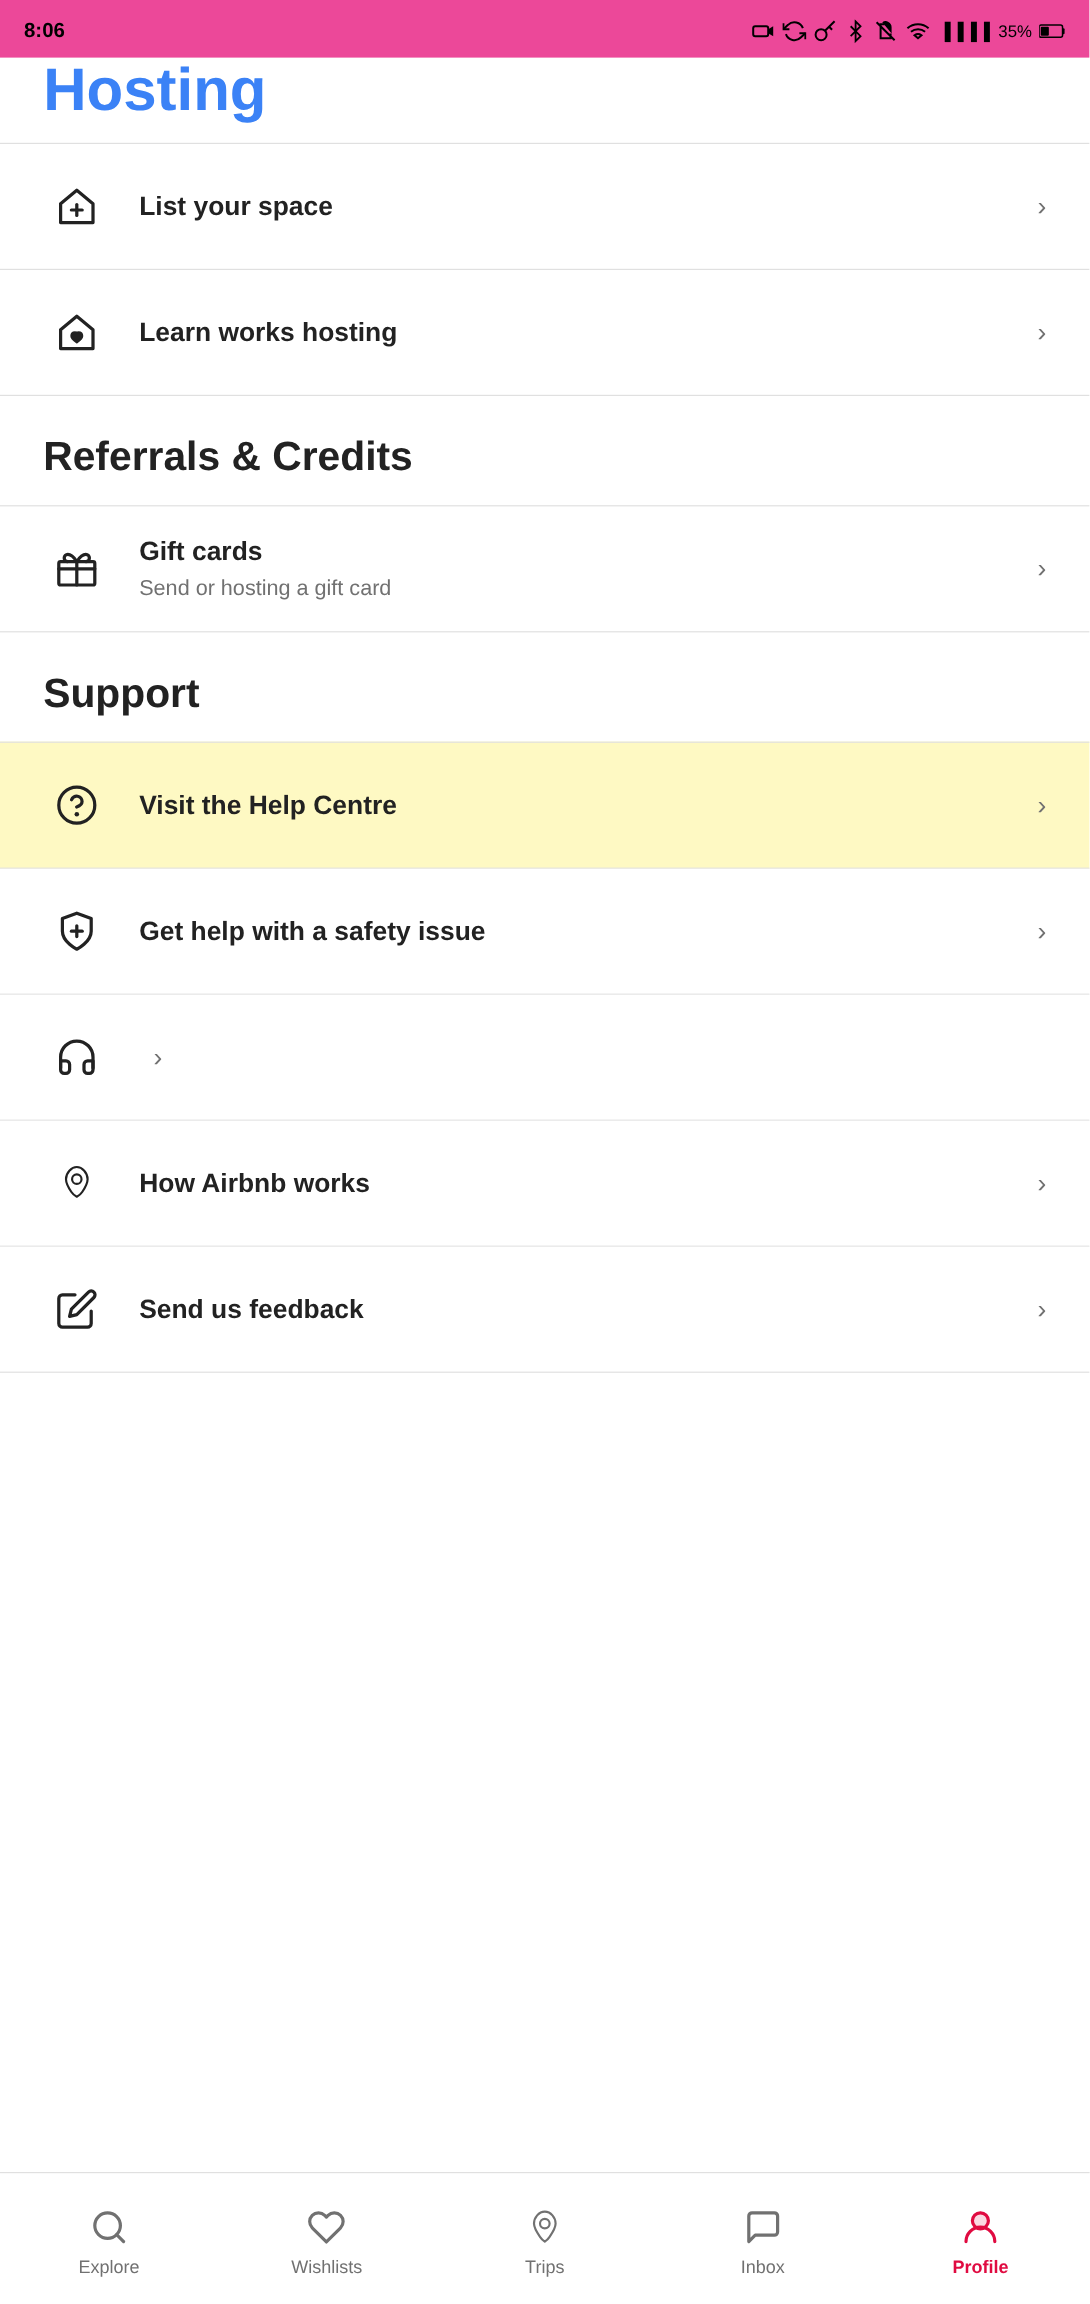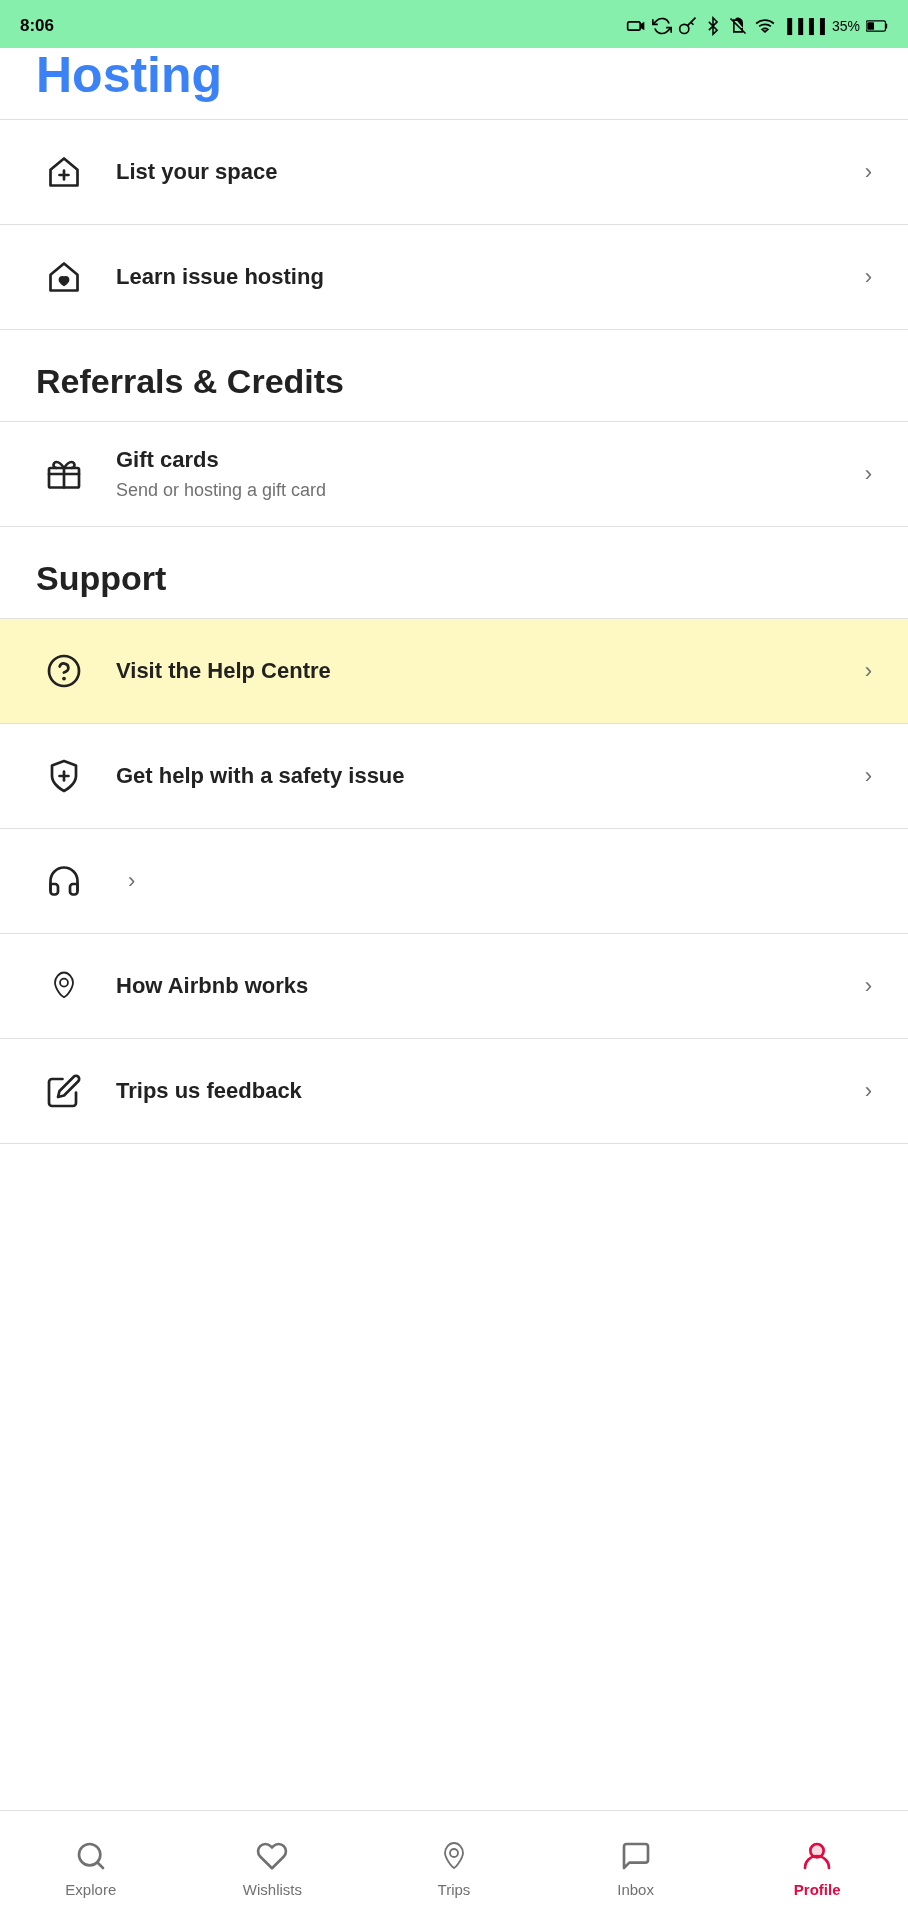--- a/index.html
+++ b/index.html
@@ -14,21 +14,21 @@
       position: relative;
     }
 
     
     .status-bar {
       display: flex;
       justify-content: space-between;
       align-items: center;
       padding: 10px 20px 6px 20px;
       height: 48px;
-      background: #86efac;
+      background: #ec4899;
       gap: 38px;
     }
     .status-time {
       font-size: 17px;
       font-weight: 600;
       color: #000;
     }
     .status-icons {
       display: flex;
       align-items: center;
@@ -261,21 +261,21 @@
     </div>
 
     <div class="menu-item">
       <div class="menu-item-icon">
         <svg viewBox="0 0 24 24" fill="none" stroke="#222" stroke-width="1.8" stroke-linecap="round" stroke-linejoin="round">
           <path d="M3 10.5L12 3l9 7.5V21H3V10.5z"></path>
           <path d="M9 14c0-1.2.8-2 2-2 .6 0 1 .3 1 .3s.4-.3 1-.3c1.2 0 2 .8 2 2 0 1.5-3 3.5-3 3.5S9 15.5 9 14z" fill="#222" stroke="#222" stroke-width="1.2"></path>
         </svg>
       </div>
       <div class="menu-item-content">
-        <div class="menu-item-label">Learn issue hosting</div>
+        <div class="menu-item-label">Learn works hosting</div>
       </div>
       <span class="menu-item-chevron">›</span>
     </div>
   </div>
 
   <div class="section-title">Referrals &amp; Credits</div>
 
   <div>
 
     <div class="menu-item">
@@ -352,21 +352,21 @@
     </div>
 
     <div class="menu-item">
       <div class="menu-item-icon">
         <svg viewBox="0 0 24 24" fill="none" stroke="#222" stroke-width="1.8" stroke-linecap="round" stroke-linejoin="round">
           <path d="M11 4H4a2 2 0 0 0-2 2v14a2 2 0 0 0 2 2h14a2 2 0 0 0 2-2v-7"></path>
           <path d="M18.5 2.5a2.12 2.12 0 0 1 3 3L12 15l-4 1 1-4z"></path>
         </svg>
       </div>
       <div class="menu-item-content">
-        <div class="menu-item-label">Trips us feedback</div>
+        <div class="menu-item-label">Send us feedback</div>
       </div>
       <span class="menu-item-chevron">›</span>
     </div>
   </div>
 
 </div>
 
 <div class="bottom-nav-wrapper">
 
   <div class="bottom-nav">

